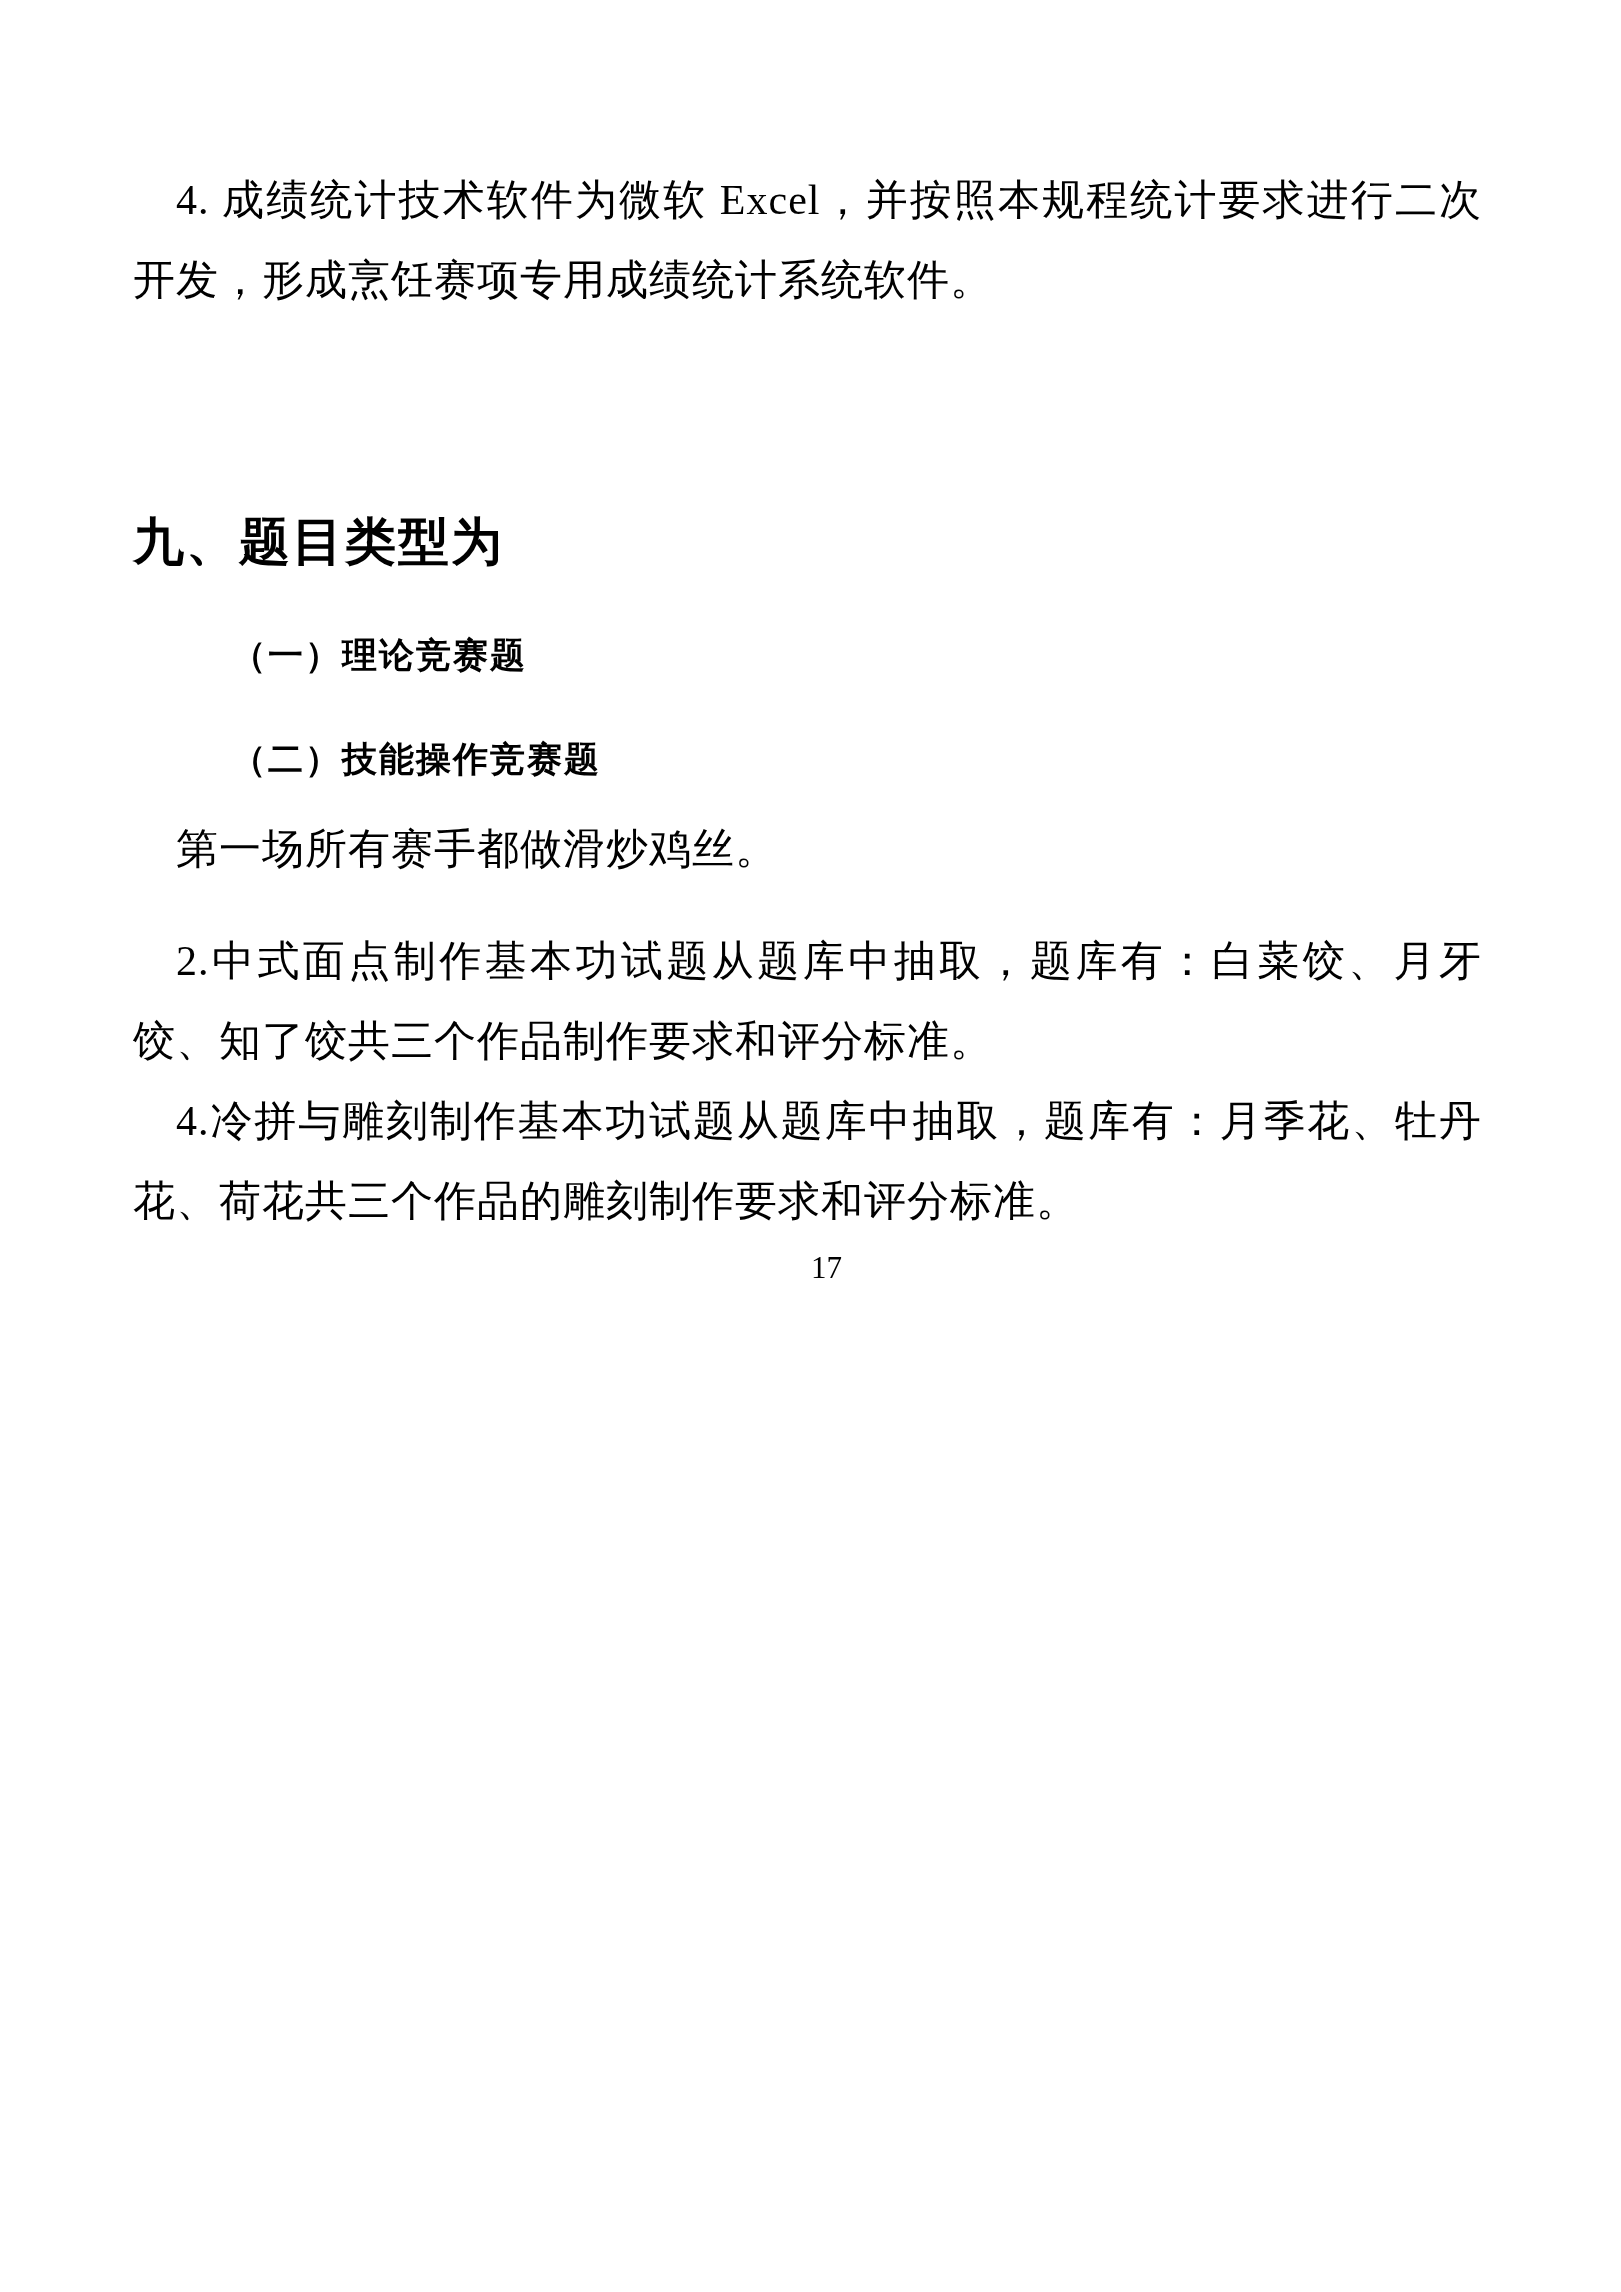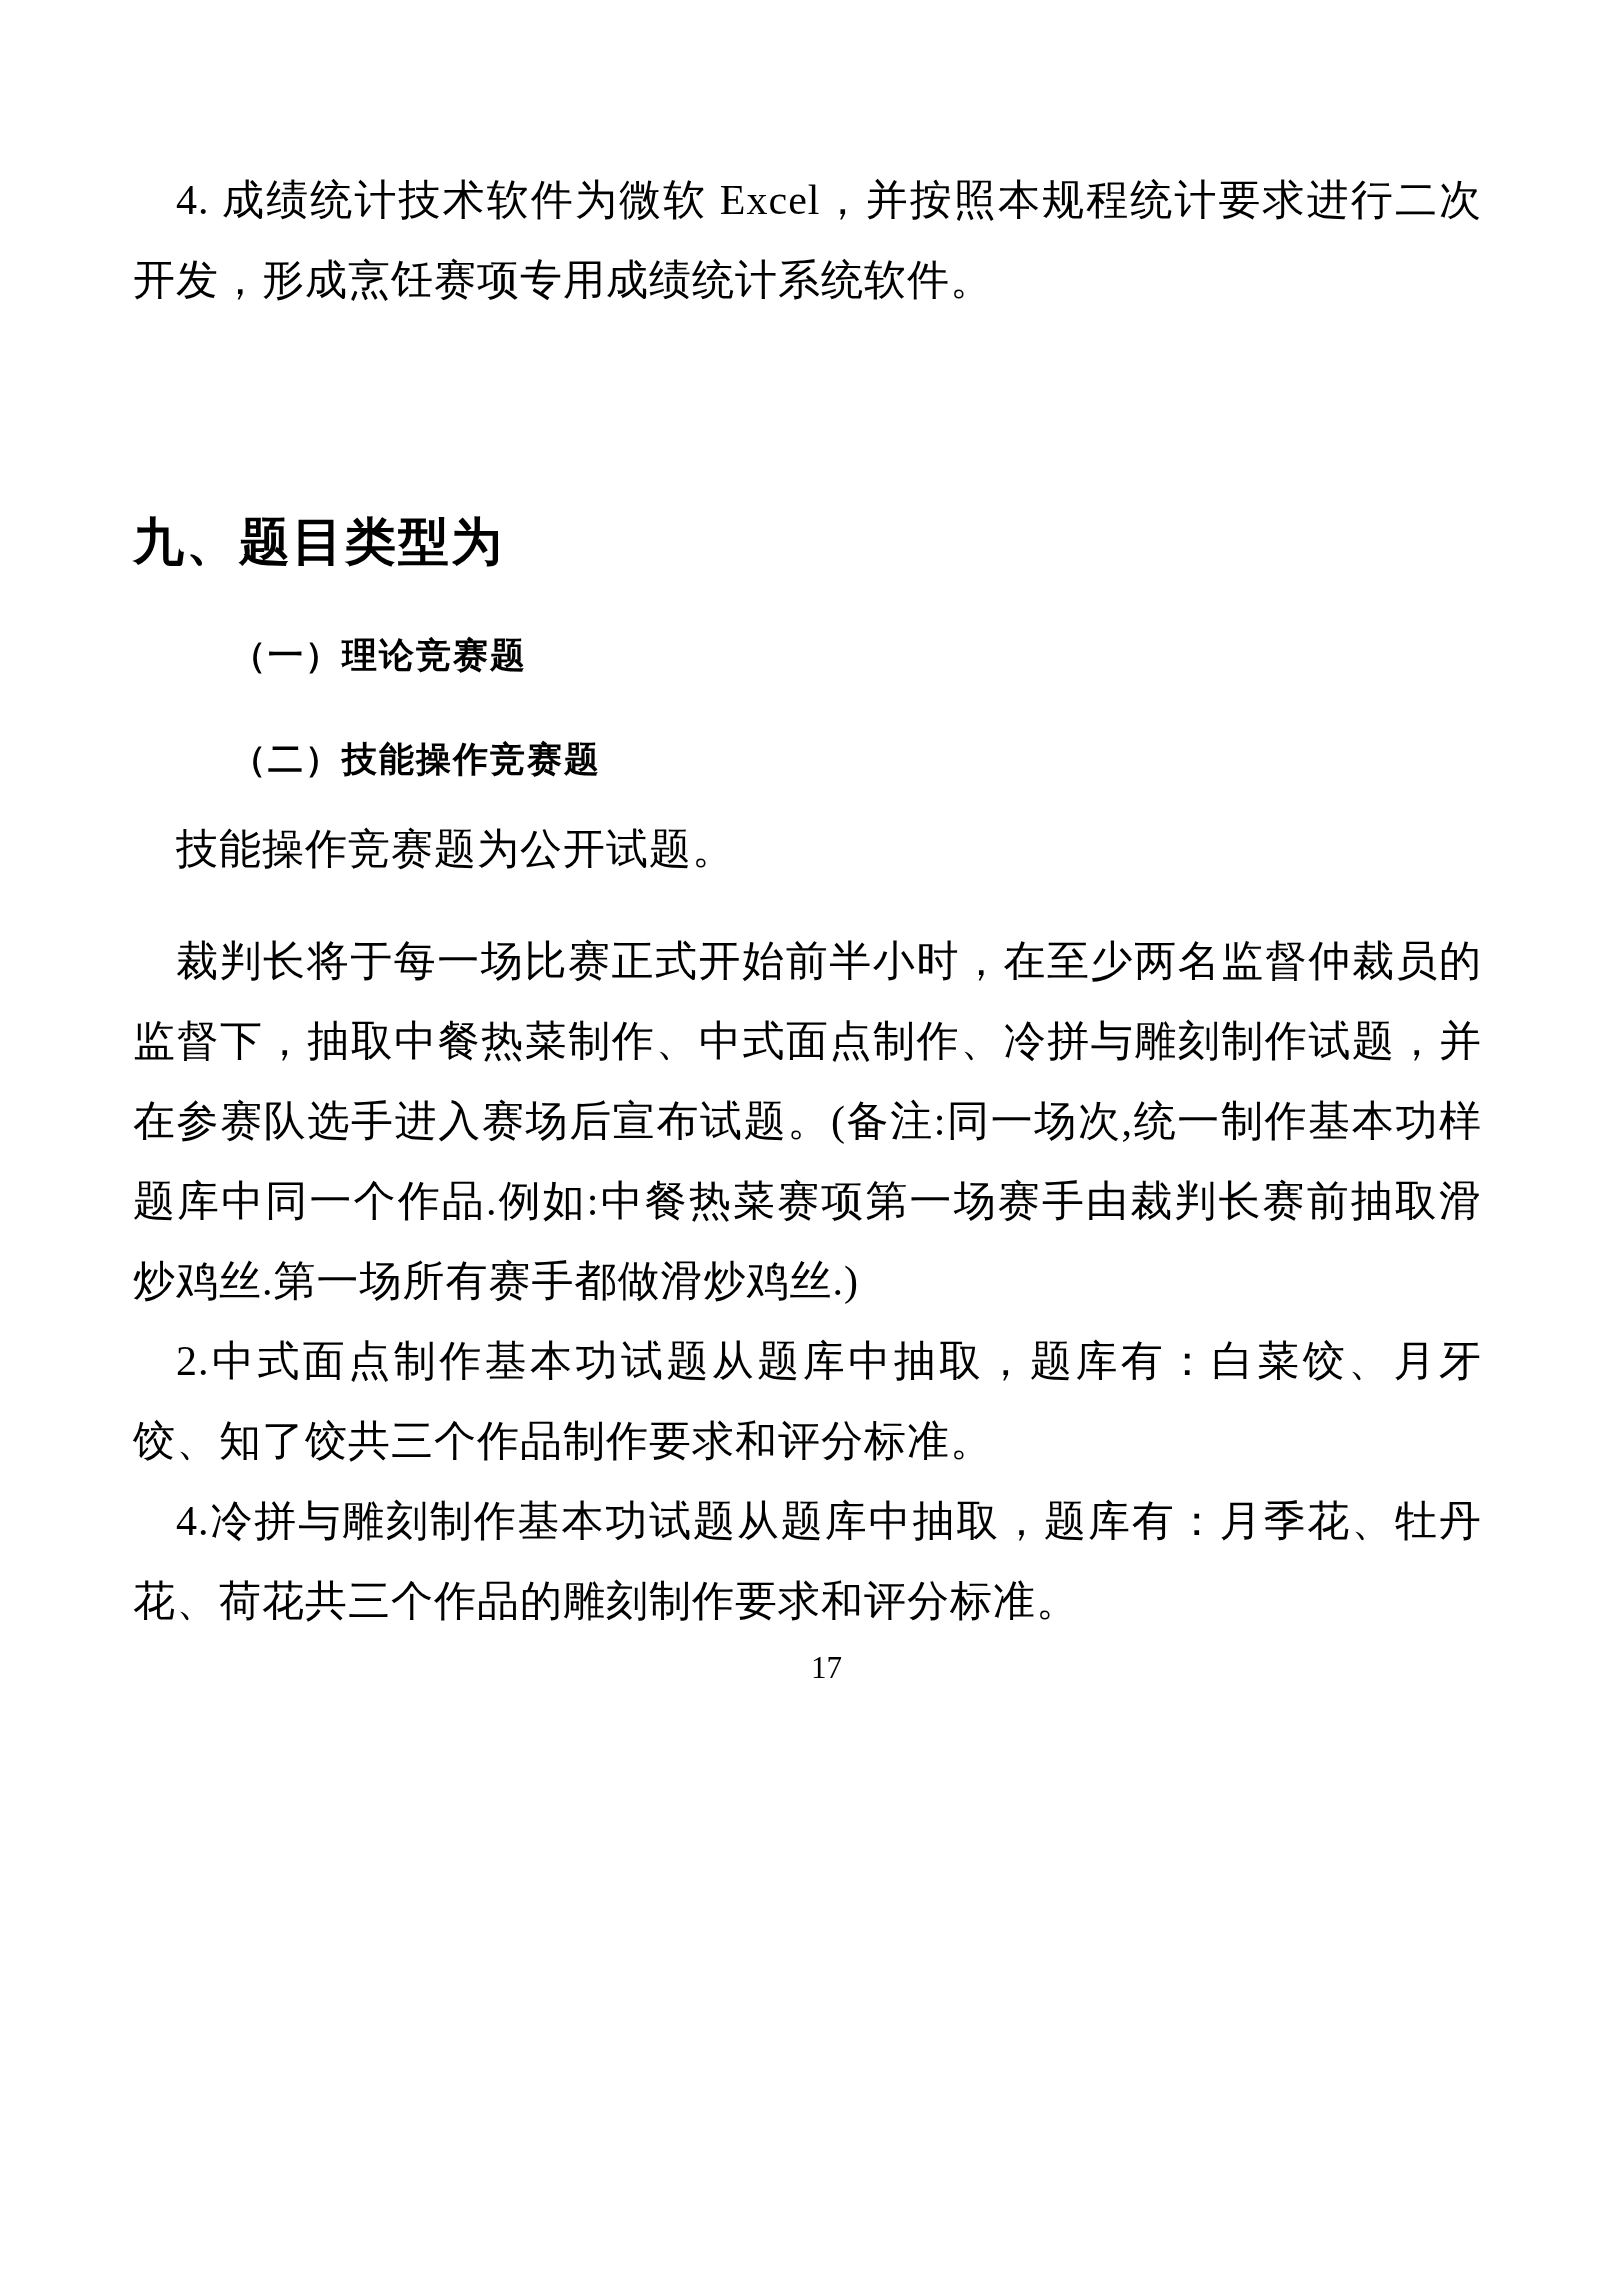--- a/index.html
+++ b/index.html
@@ -75,20 +75,19 @@
 </style>
 </head>
 <body>
 
 <div class="page">
   <div class="doc">
       <p class="para">4. 成绩统计技术软件为微软 Excel，并按照本规程统计要求进行二次开发，形成烹饪赛项专用成绩统计系统软件。</p>
       <p class="h1p">九、题目类型为</p>
       <p class="h2p">（一）理论竞赛题</p>
       <p class="h2p">（二）技能操作竞赛题</p>
-      <p class="para">技能操作竞赛题为公开试题。</p>
-      <p class="para">裁判长将于每一场比赛正式开始前半小时，在至少两名监督仲裁员的监督下，抽取中餐热菜制作、中式面点制作、冷拼与雕刻制作试题，并在参赛队选手进入赛场后宣布试题。(备注:同一场次,统一制作基本功样题库中同一个作品.例如:中餐热菜赛项第一场赛手由裁判长赛前抽取滑炒鸡丝.第一场所有赛手都做滑炒鸡丝.)</p>
+      <p class="para">第一场所有赛手都做滑炒鸡丝。</p>
       <p class="para">2.中式面点制作基本功试题从题库中抽取，题库有：白菜饺、月牙饺、知了饺共三个作品制作要求和评分标准。</p>
       <p class="para">4.冷拼与雕刻制作基本功试题从题库中抽取，题库有：月季花、牡丹花、荷花共三个作品的雕刻制作要求和评分标准。</p>
     </div>
   <div class="page-number">17</div>
 </div>
 
 
 </body></html>

